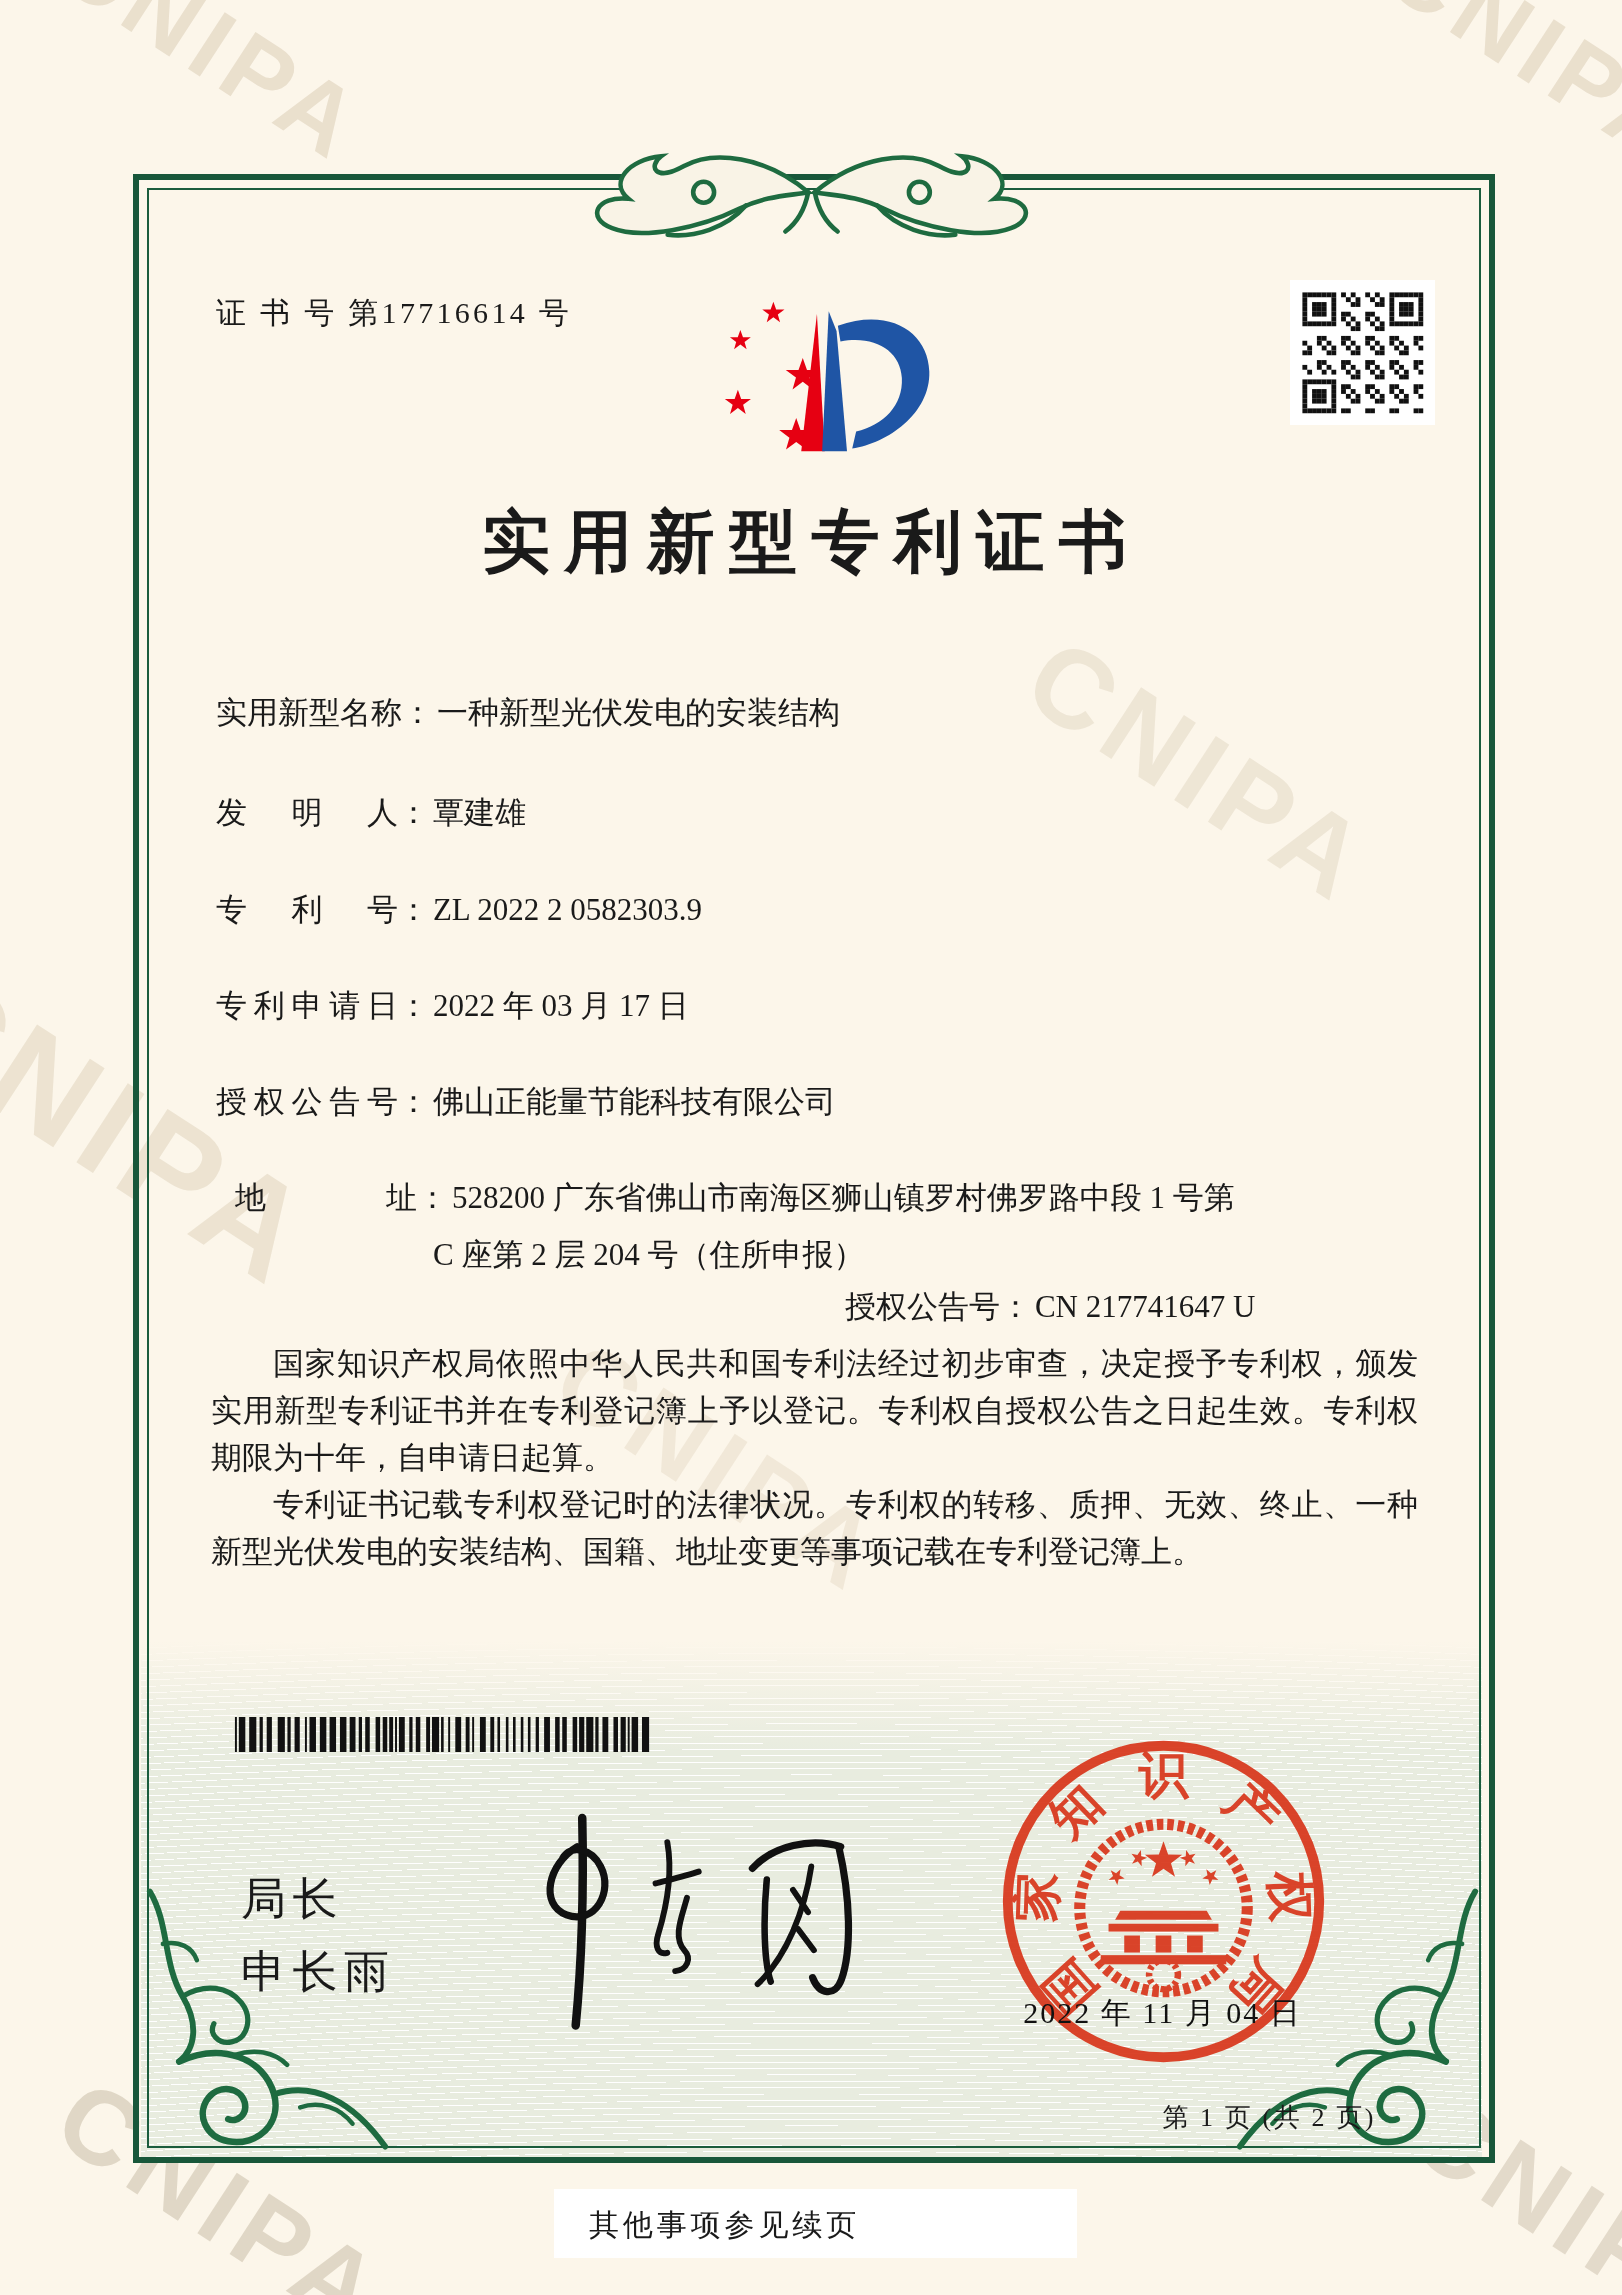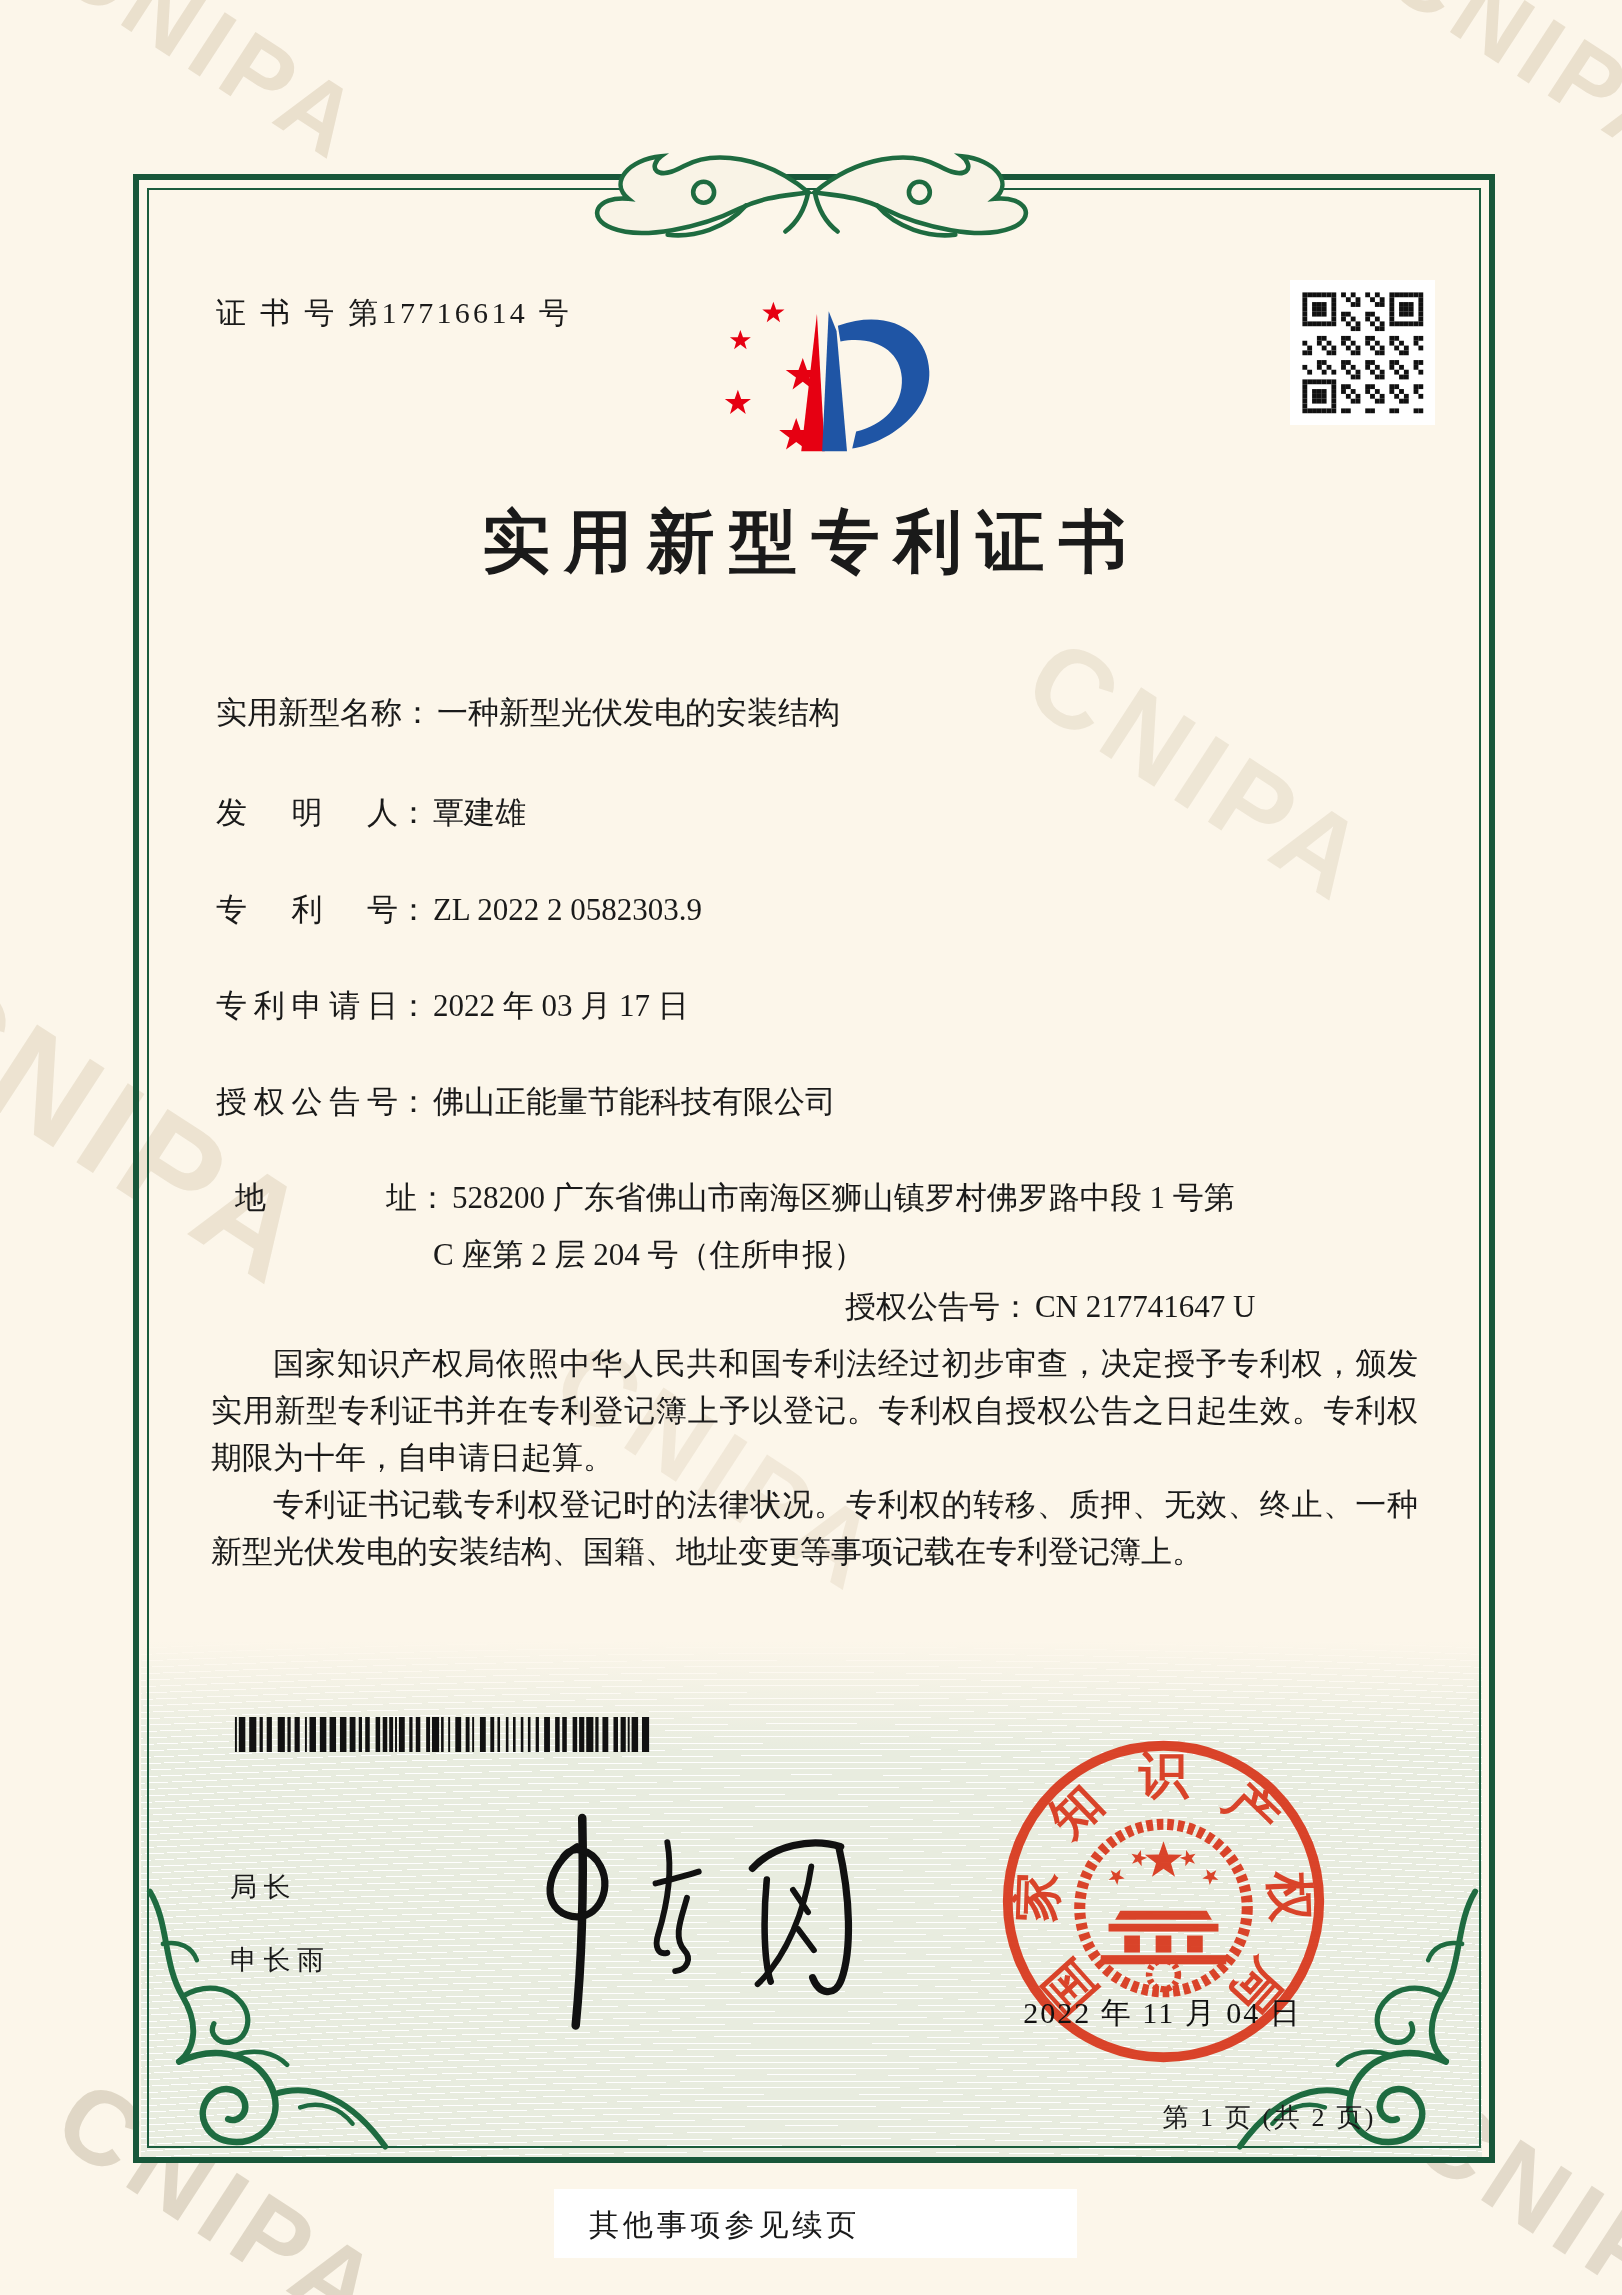--- a/index.html
+++ b/index.html
@@ -47,21 +47,21 @@
   .colon{display:inline-block;margin-right:3.9px;}
   
   #legal{
     left:211px;top:1340px;width:1207px;
     font-size:31px;line-height:47px;text-align:justify;
   }
   #legal p{margin:0;text-indent:2em;}
   
   #barcode{left:233px;top:1717px;width:420px;height:35px;}
   
-  .dir{left:230px;font-size:27px;font-family:"Liberation Sans","DejaVu Sans",sans-serif;letter-spacing:6.5px;}
+  .dir{left:241px;font-size:45px;font-family:"Liberation Sans","DejaVu Sans",sans-serif;letter-spacing:6.5px;}
   
   #seal-date{
     left:995px;top:1993px;width:335px;text-align:center;
     font-size:30px;letter-spacing:2px;color:#111;white-space:nowrap;
   }
   
   #page-info{left:0;top:2100px;width:1376px;text-align:right;font-size:26px;letter-spacing:2.6px;}
   #cont-band{left:554px;top:2189px;width:523px;height:69px;background:#ffffff;}
   #cont-note{left:0;top:2205px;width:1449px;text-align:center;font-size:30px;letter-spacing:3.9px;}
 </style>

